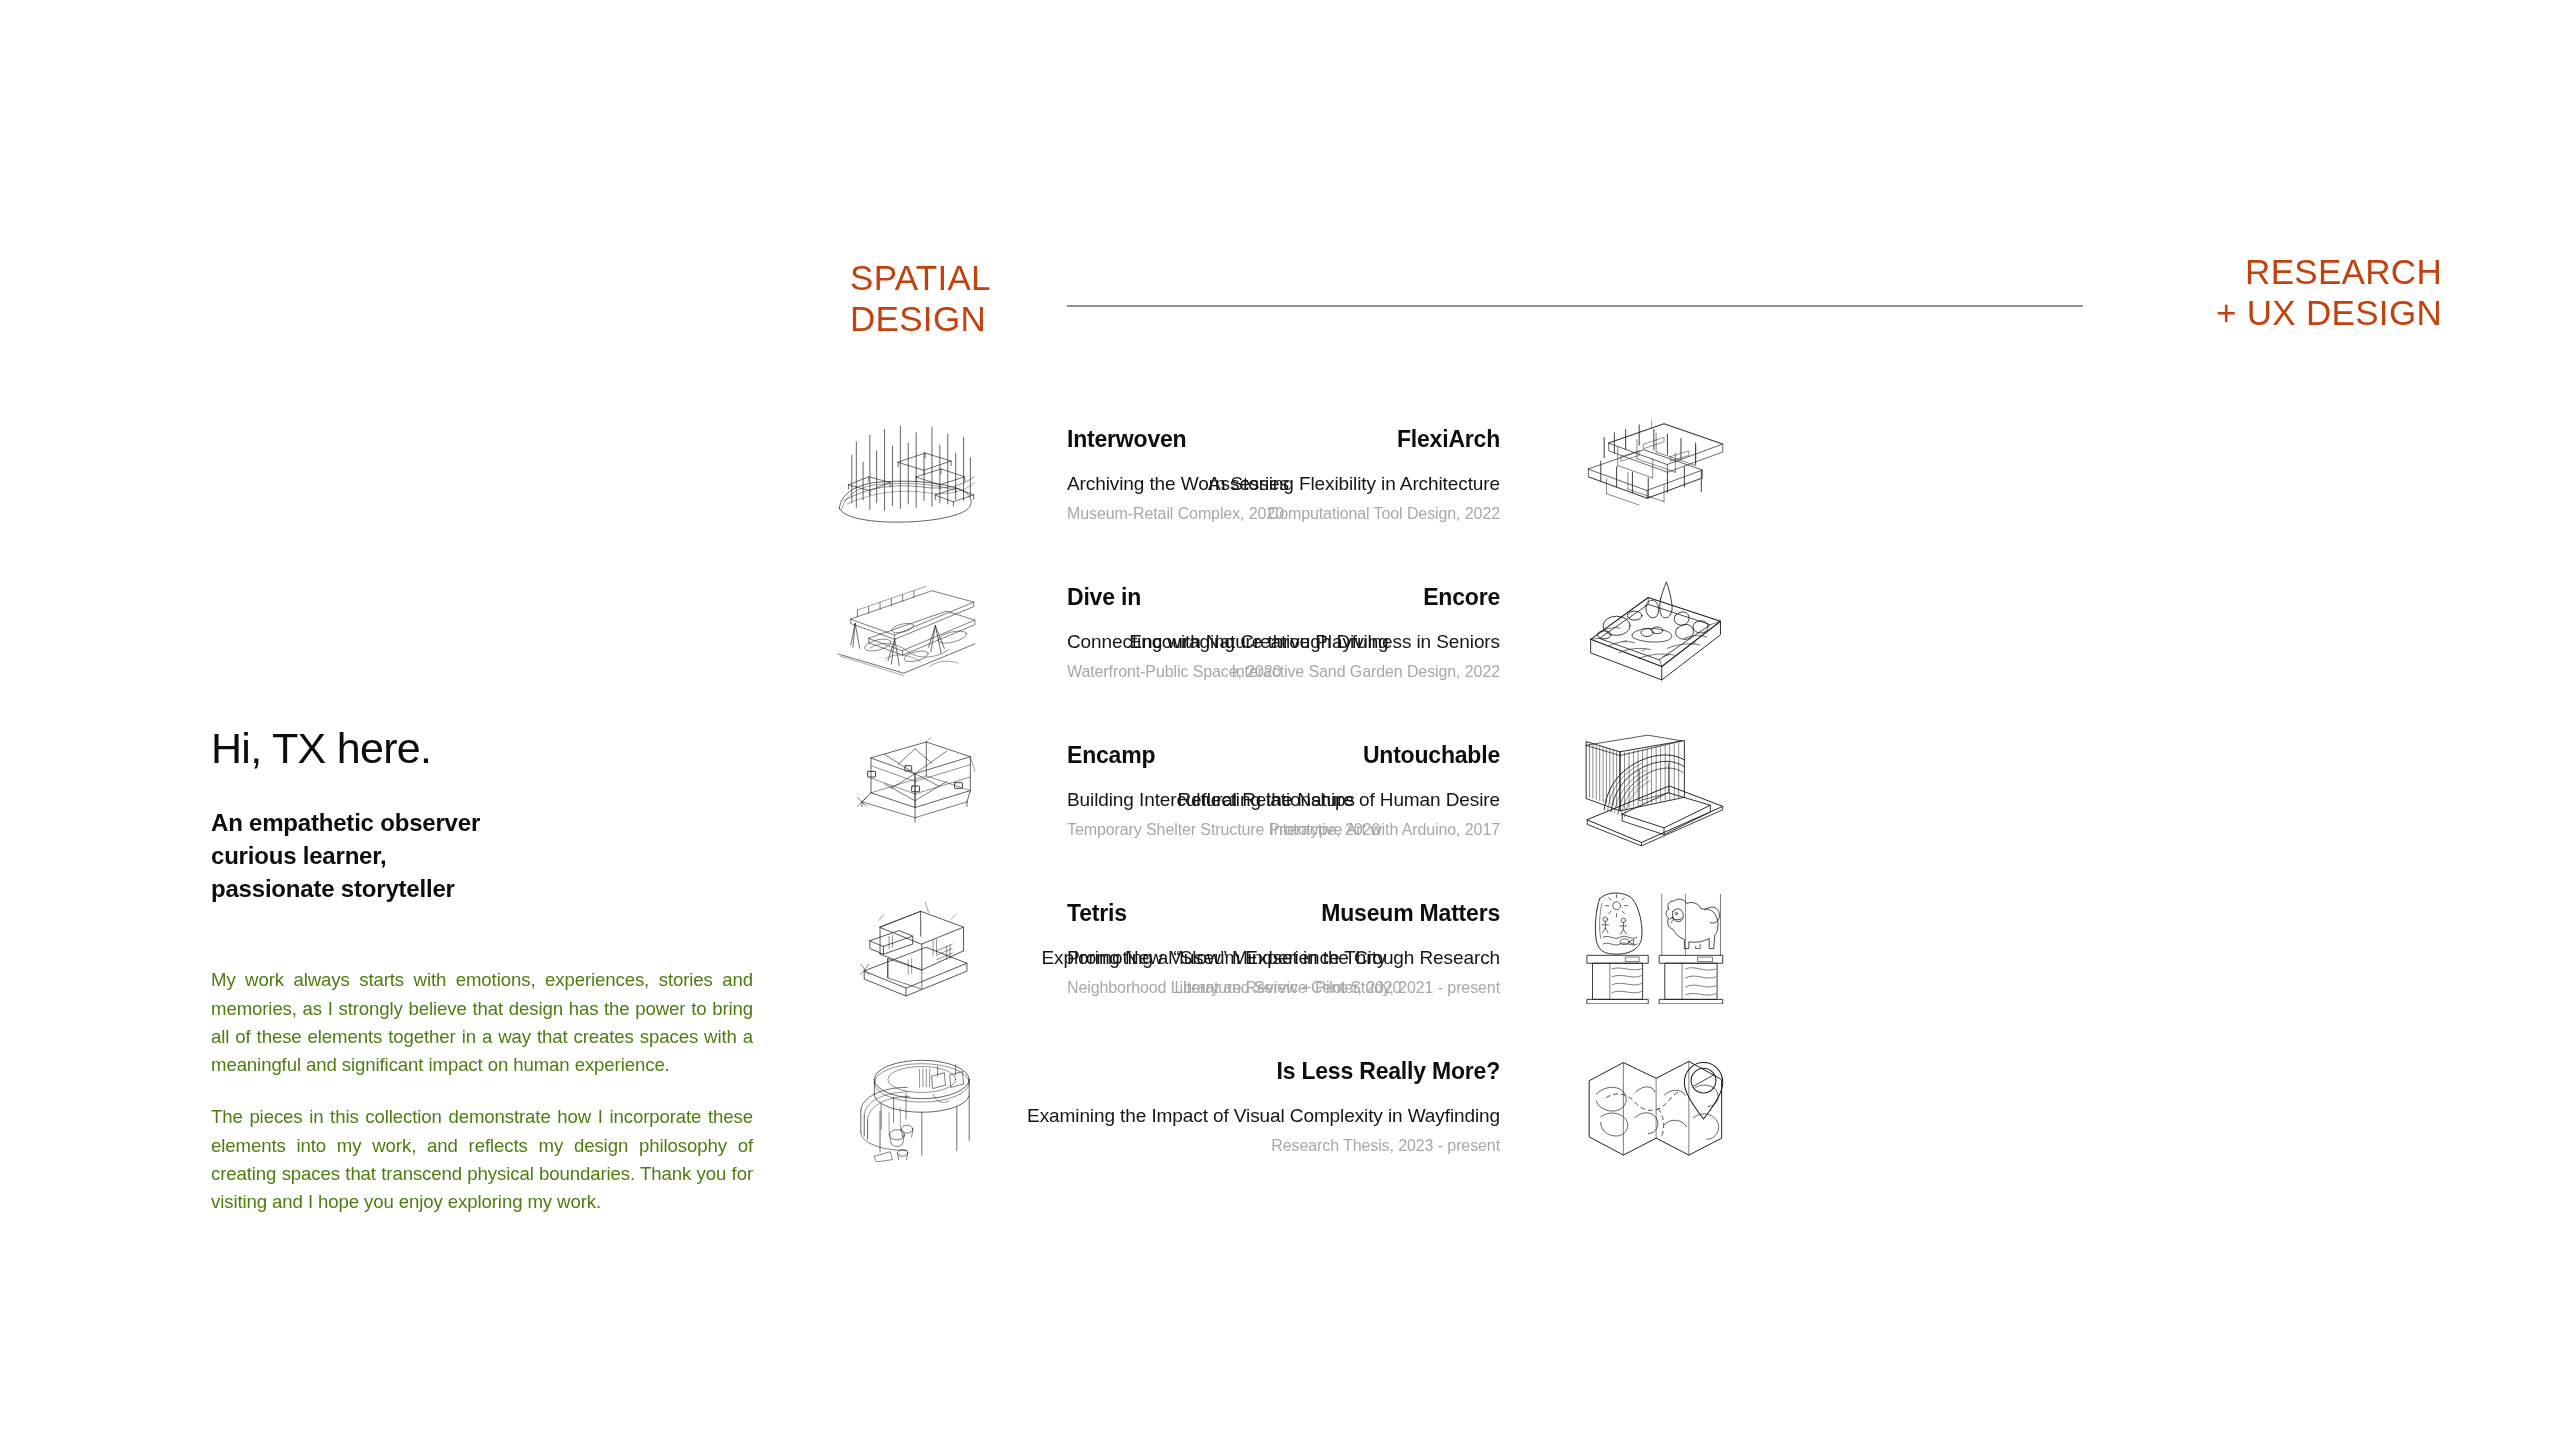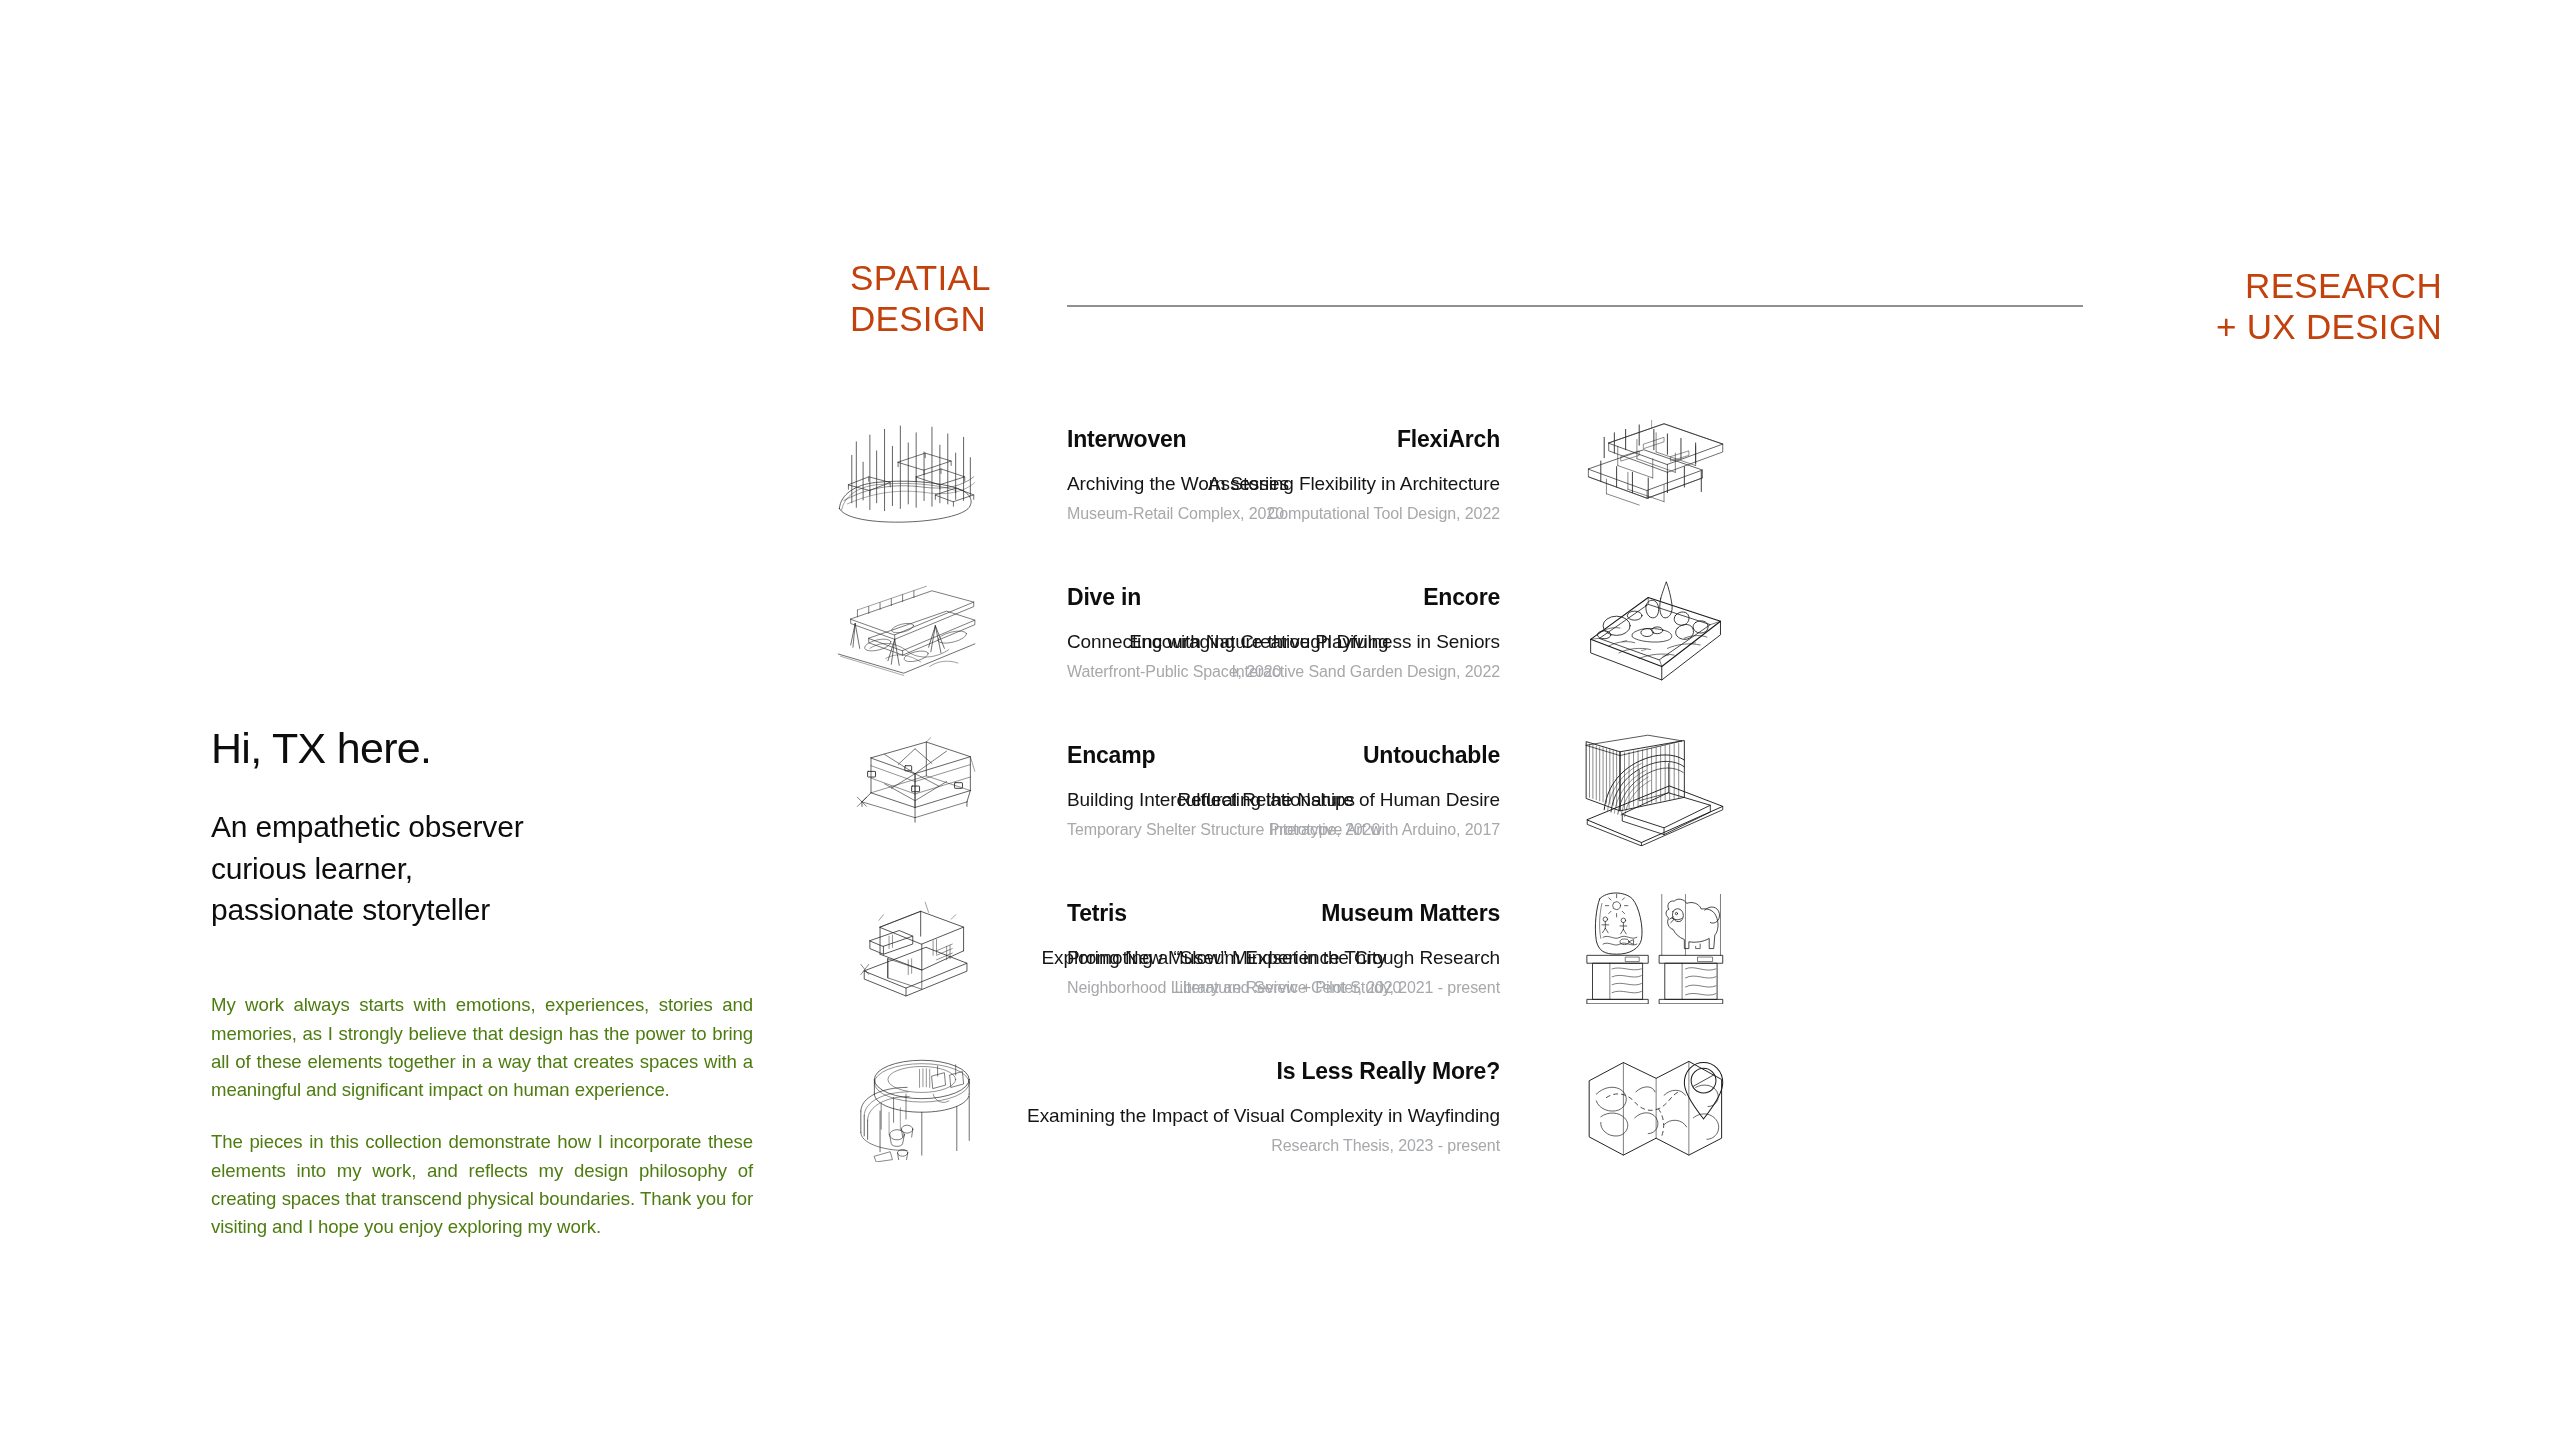--- a/index.html
+++ b/index.html
@@ -23,22 +23,22 @@
   }
   .intro-hello {
     font-size: 43px;
     font-weight: 400;
     letter-spacing: -0.7px;
     color: #0d0d0d;
     line-height: 1.05;
     margin-bottom: 35px;
   }
   .intro-tagline {
-    font-size: 30px;
-    font-weight: 400;
+    font-size: 24px;
+    font-weight: 700;
     color: #0d0d0d;
     line-height: 1.38;
     letter-spacing: -0.2px;
     margin-bottom: 61px;
   }
   .intro-tagline .tl-line { display: block; }
   .intro-para {
     font-size: 18.6px;
     font-weight: 400;
     color: #4d7c0f;
@@ -52,21 +52,21 @@
   
   .sec-head {
     position: absolute;
     font-size: 35px;
     font-weight: 400;
     color: #c2410c;
     line-height: 1.18;
     letter-spacing: 0.3px;
   }
   .sec-head-left { left: 850px; top: 257px; text-align: left; }
-  .sec-head-right { right: 121px; top: 265px; text-align: right; }
+  .sec-head-right { right: 121px; top: 251px; text-align: right; }
   .sec-head .sh-line { display: block; }
   .head-rule {
     position: absolute;
     left: 1067px;
     top: 305px;
     width: 1016px;
     height: 1.7px;
     background: #8e9093;
   }
 

